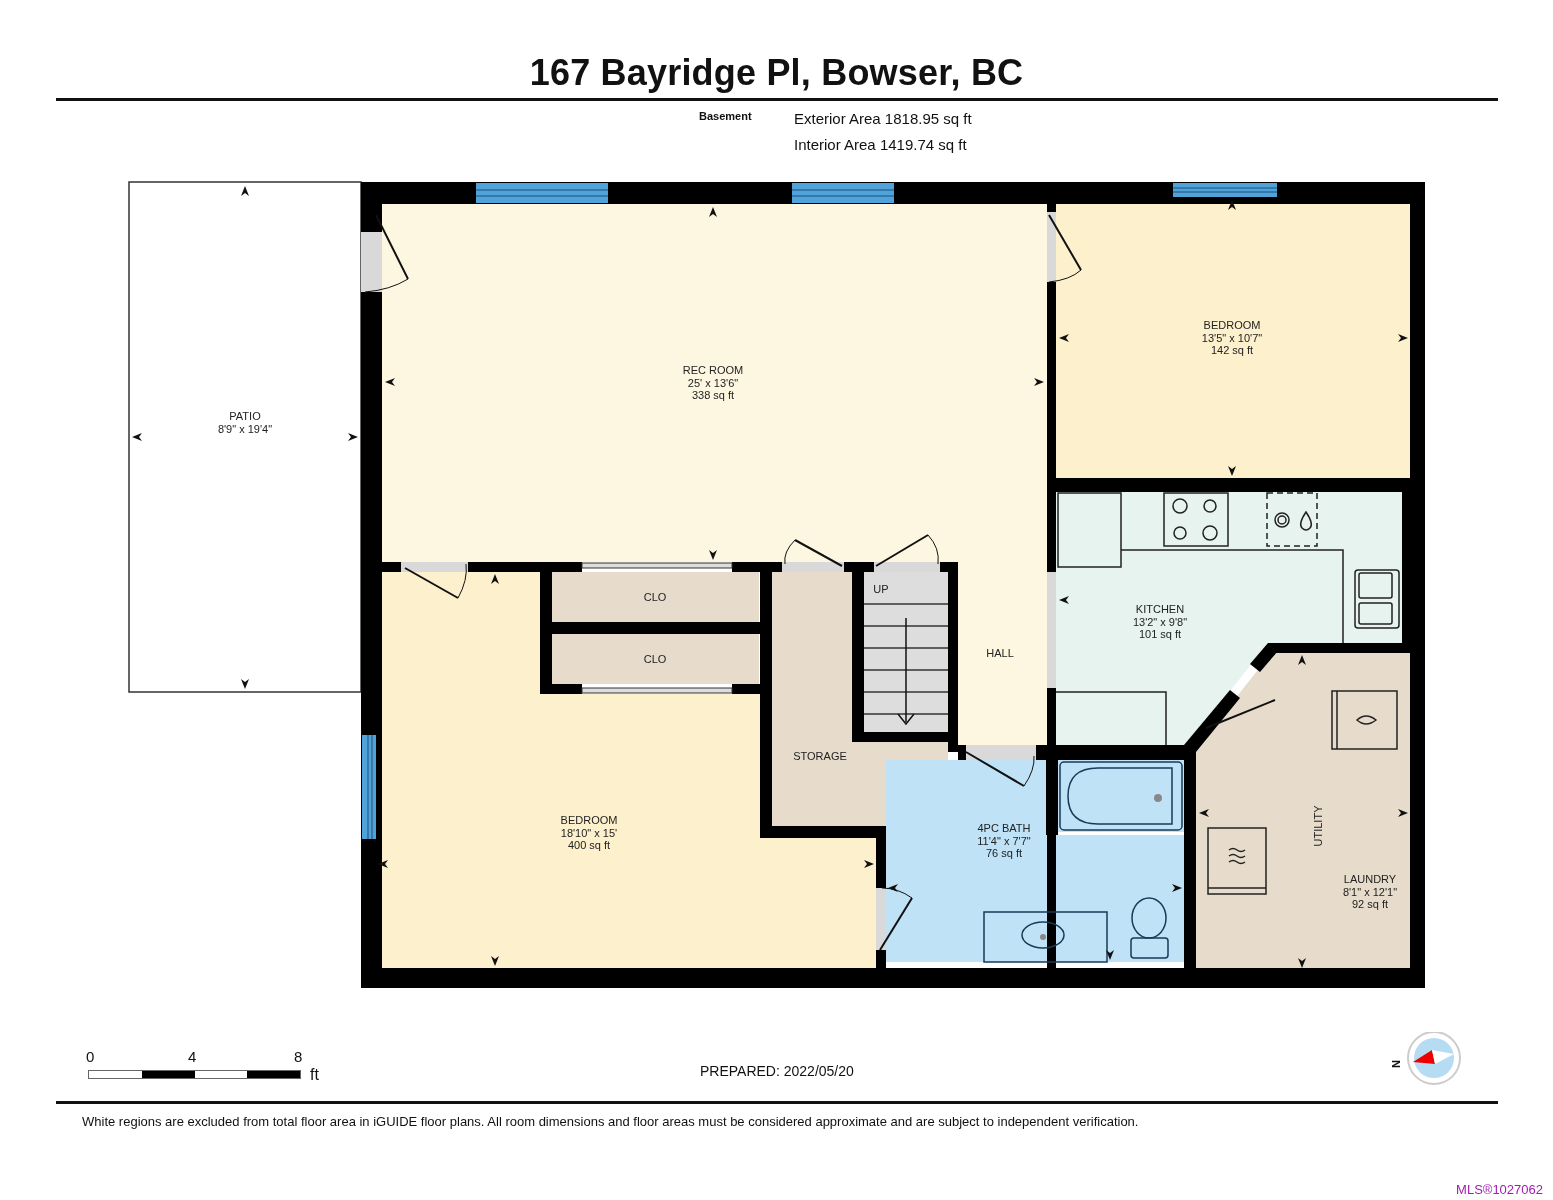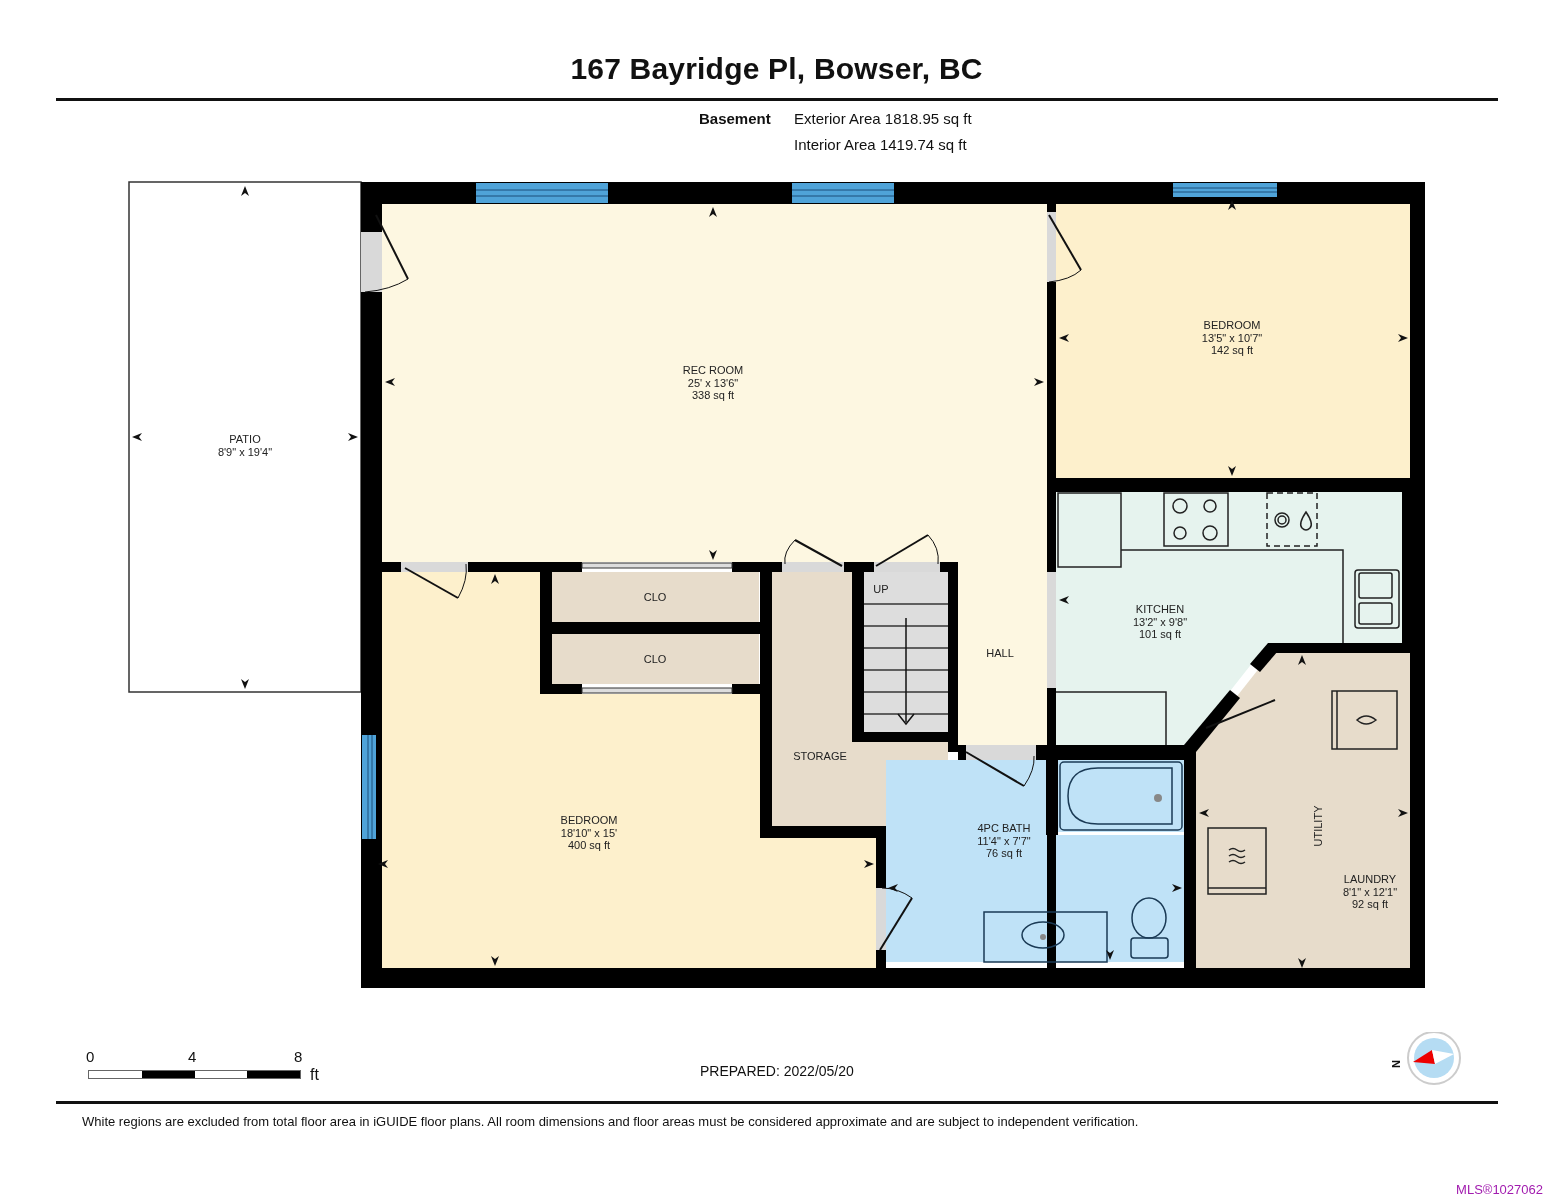--- a/index.html
+++ b/index.html
@@ -1,20 +1,20 @@
 <!DOCTYPE html>
 <html><head>
 <meta charset="utf-8">
 <style>
   html,body{margin:0;padding:0;background:#fff;}
   body{width:1553px;height:1200px;position:relative;overflow:hidden;font-family:"Liberation Sans",sans-serif;color:#111;}
   .abs{position:absolute;}
-  .title{left:0;top:52px;width:1553px;text-align:center;font-size:30px;font-weight:bold;letter-spacing:0.2px;}
+  .title{left:0;top:52px;width:1553px;text-align:center;font-size:36px;font-weight:bold;letter-spacing:0.2px;}
   .rule{left:56px;width:1442px;height:3px;background:#111;}
-  .floor-label{left:699px;top:110px;font-size:15px;font-weight:bold;}
+  .floor-label{left:699px;top:110px;font-size:11px;font-weight:bold;}
   .area-line{left:794px;font-size:15px;}
   .plan{left:0;top:0;width:1553px;height:1200px;}
   .room-label{position:absolute;text-align:center;font-size:11px;line-height:12.5px;color:#222;transform:translateX(-50%);white-space:nowrap;}
   .room-label span{display:block;}
   .prepared{left:700px;top:1063px;font-size:14px;}
   .disclaimer{left:62px;top:1114px;font-size:13px;margin-left:20px;}
   .mls{right:10px;top:1182px;font-size:13px;color:#a21caf;}
 </style>
 </head>
 <body>
@@ -202,21 +202,21 @@
     <path d="M1302,655 L1298,665 L1302,662 L1306,665 Z"></path>
       <path d="M1302,968 L1298,958 L1302,961 L1306,958 Z"></path>
     <path d="M1199,813 L1209,809 L1206,813 L1209,817 Z"></path>
       <path d="M1408,813 L1398,809 L1401,813 L1398,817 Z"></path>
     <path d="M1110,960 L1106,950 L1110,953 L1114,950 Z"></path>
     <path d="M1182,888 L1172,884 L1175,888 L1172,892 Z"></path>
     <path d="M888,888 L898,884 L895,888 L898,892 Z"></path>
   </g>
 </svg>
 
-<div class="room-label" style="left:245px;top:433px;text-align:center;">
+<div class="room-label" style="left:245px;top:410px;text-align:center;">
   <span>PATIO</span>
   <span>8'9" x 19'4"</span>
 </div>
 <div class="room-label" style="left:713px;top:364px;">
   <span>REC ROOM</span>
   <span>25' x 13'6"</span>
   <span>338 sq ft</span>
 </div>
 <div class="room-label" style="left:1232px;top:319px;">
   <span>BEDROOM</span>

